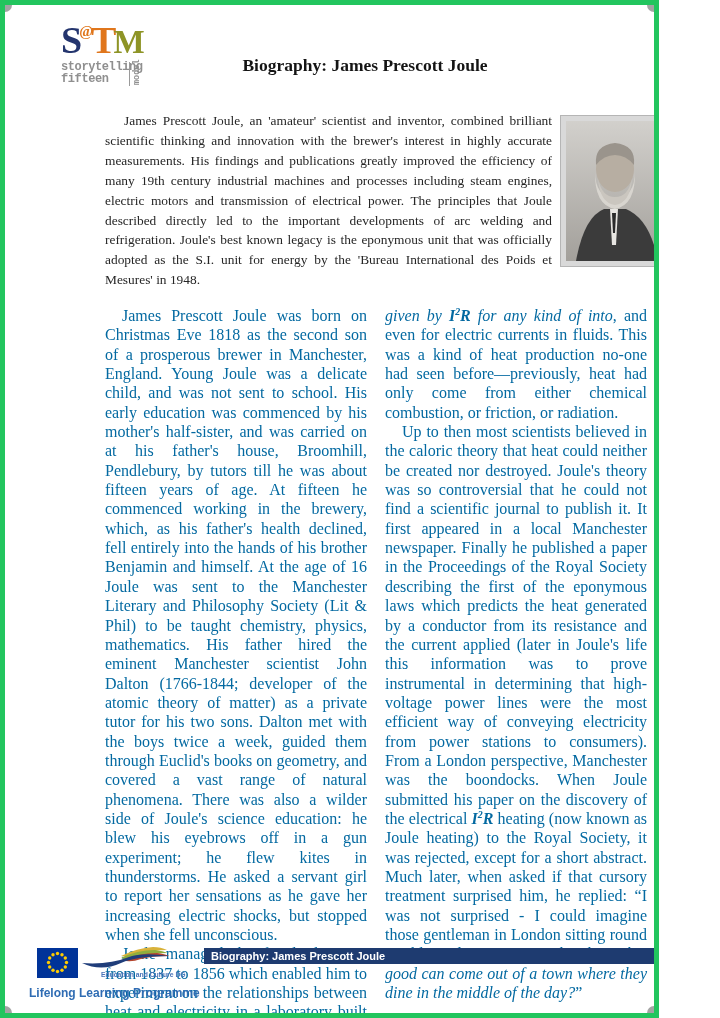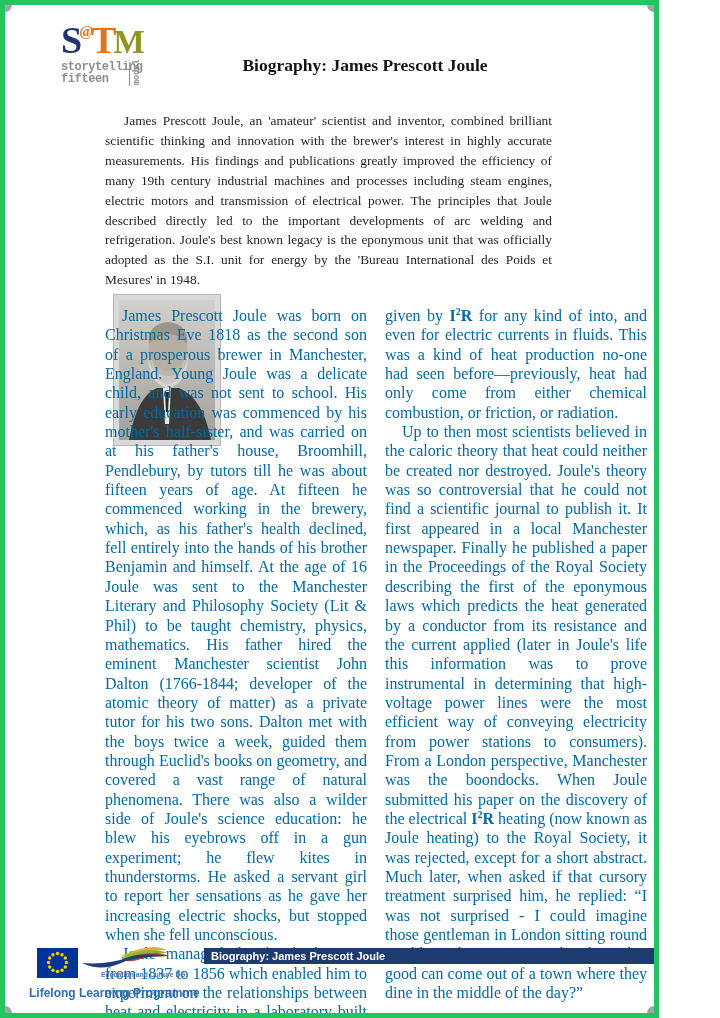--- a/index.html
+++ b/index.html
@@ -23,31 +23,31 @@
   .logo-words{position:relative;margin-top:2px;color:#8f8f8f;font-family:Liberation Mono, monospace;
               font-weight:bold;font-size:12px;line-height:12px;letter-spacing:-0.4px;width:66px;}
   .logo-vline{position:absolute;left:68px;top:1px;width:1px;height:24px;background:#9a9a9a;}
   .word-model{position:absolute;left:70px;top:24px;transform:rotate(-90deg);transform-origin:left top;
               font-size:8.5px;letter-spacing:0;color:#8f8f8f;white-space:nowrap;}
 
   .doc-title{position:absolute;top:50px;left:0;width:720px;text-align:center;
              font-size:17.5px;font-weight:bold;color:#141414;}
 
   
-  .intro-row{position:absolute;top:106px;left:100px;width:566px;display:flex;flex-direction:column;}
+  .intro-row{position:absolute;top:106px;left:100px;width:566px;display:flex;}
   .intro-text{width:447px;font-size:13.4px;line-height:19.9px;text-align:justify;text-indent:19px;color:#262626;}
   .portrait-wrap{margin-left:9px;margin-top:5px;}
   .portrait-frame{width:96px;height:140px;border:5px solid #d9d9d9;outline:1px solid #b5b5b5;background:#c4c4c4;}
 
   
   .columns{position:absolute;top:301px;left:100px;width:542px;display:flex;gap:18px;}
   .col{width:262px;font-size:16px;line-height:19.35px;text-align:justify;color:#0369a1;}
   .col p{margin:0;}
   .col p.indent, .indent{text-indent:17px;}
-  .it{}
+  .it{font-style:italic;}
   .bd{font-weight:bold;}
   sup{vertical-align:super;font-size:62%;line-height:0;}
 
   
   .eu-flag{position:absolute;left:32px;top:943px;}
   .bird-logo{position:absolute;left:76px;top:941px;}
   .eu-caption{position:absolute;left:96px;top:966px;font-family:"Liberation Sans",sans-serif;
               font-size:6.8px;font-weight:bold;color:#4a74b8;}
   .programme{position:absolute;left:24px;top:981px;font-family:"Liberation Sans",sans-serif;
              font-weight:bold;font-size:12px;color:#2f6cb3;}

